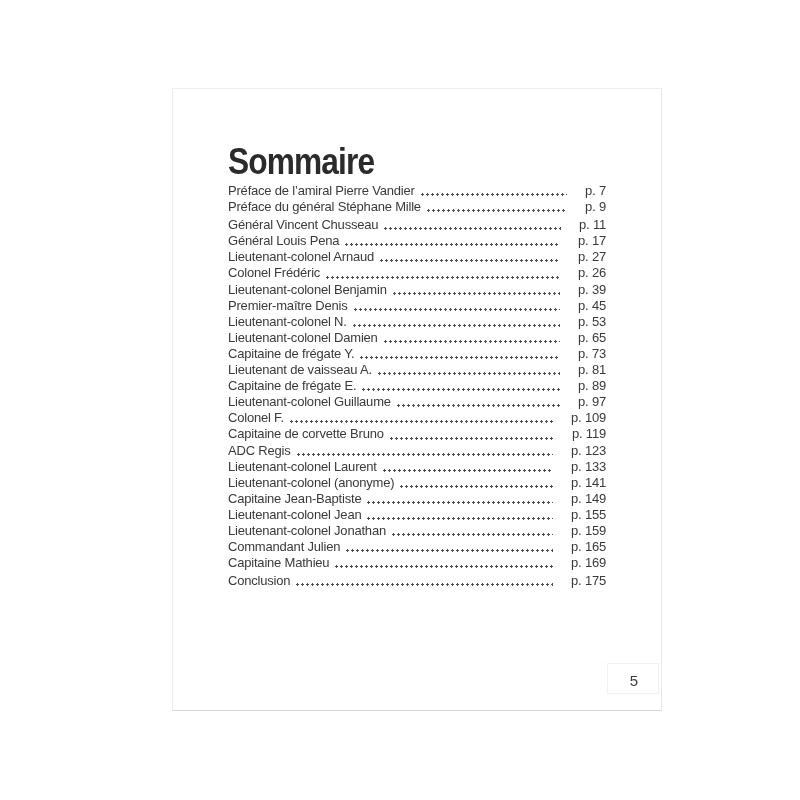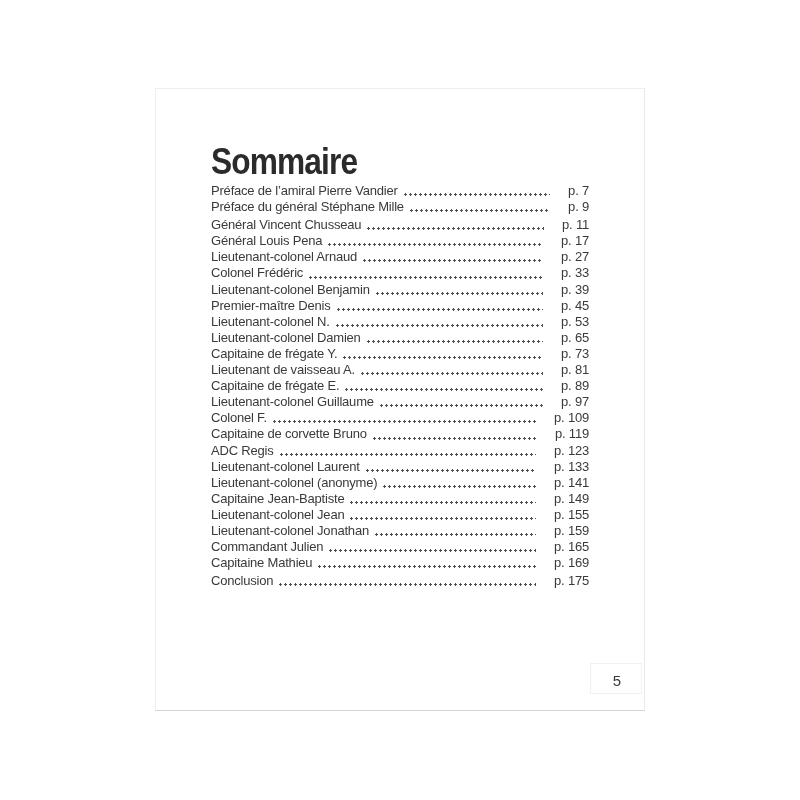--- a/index.html
+++ b/index.html
@@ -8,21 +8,21 @@
     --dot-leader:#4f4f4f;
     --edge:#efefef;
     --edge-right:#e9e9e9;
     --edge-bottom:#d5d5d5;
     --folio-box-border:#f1f1f1;
   }
   *{margin:0;padding:0;box-sizing:border-box;}
   html,body{width:800px;height:800px;background:#ffffff;overflow:hidden;
     font-family:"Liberation Sans","DejaVu Sans",sans-serif;}
   .sheet{
-    position:absolute;left:155px;top:88px;width:490px;height:623px;
+    position:absolute;left:172px;top:88px;width:490px;height:623px;
     background:#ffffff;
     border-top:1px solid var(--edge);
     border-left:1px solid var(--edge);
     border-right:1px solid var(--edge-right);
     border-bottom:1px solid var(--edge-bottom);
     padding:54px 55px 0 55px;
   }
   .page-title{
     font-size:36px;line-height:38px;font-weight:700;color:var(--title);
     letter-spacing:-1px;transform:scaleX(.88);transform-origin:left top;
@@ -83,21 +83,21 @@
     <span class="toc-page">p. 17</span>
   </div>
         <div class="toc-row">
     <span class="toc-label">Lieutenant-colonel Arnaud</span>
     <span class="toc-dots"></span>
     <span class="toc-page">p. 27</span>
   </div>
         <div class="toc-row">
     <span class="toc-label">Colonel Frédéric</span>
     <span class="toc-dots"></span>
-    <span class="toc-page">p. 33</span>
+    <span class="toc-page">p. 26</span>
   </div>
         <div class="toc-row">
     <span class="toc-label">Lieutenant-colonel Benjamin</span>
     <span class="toc-dots"></span>
     <span class="toc-page">p. 39</span>
   </div>
         <div class="toc-row">
     <span class="toc-label">Premier-maître Denis</span>
     <span class="toc-dots"></span>
     <span class="toc-page">p. 45</span>

